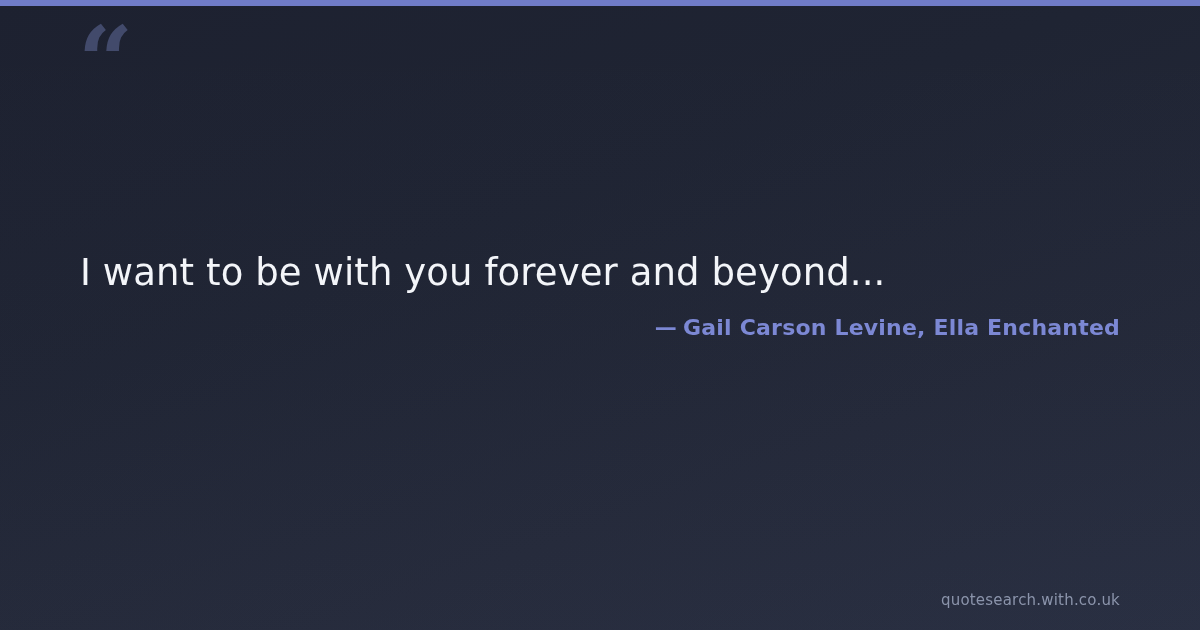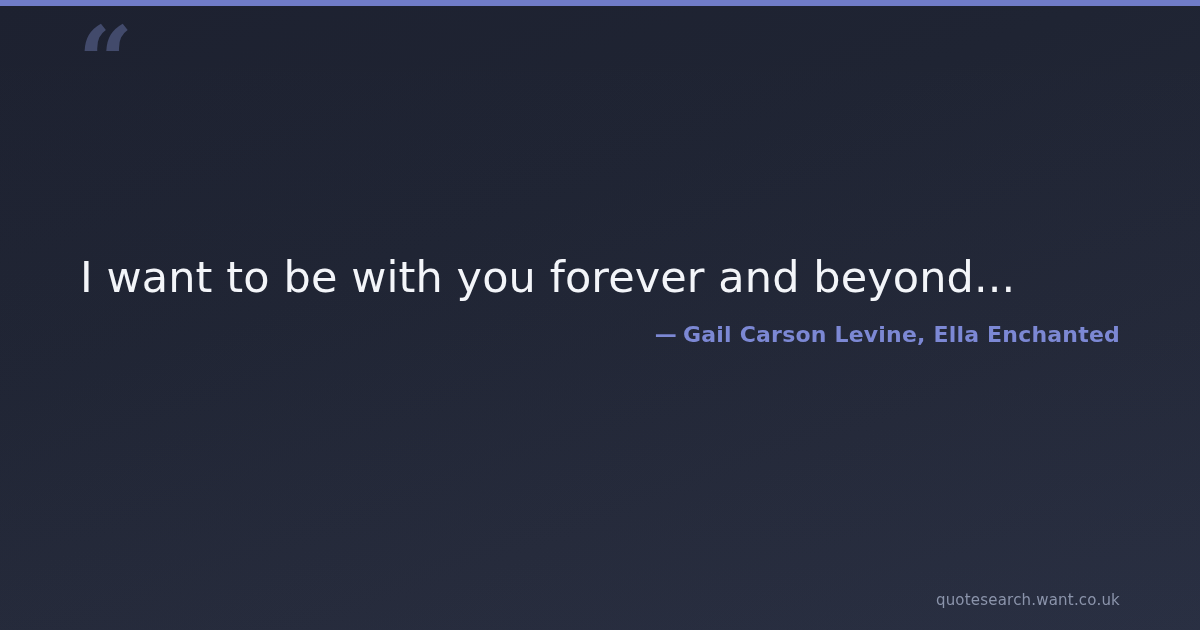--- a/index.html
+++ b/index.html
@@ -68,21 +68,21 @@
     position: absolute;
     left: 80px;
     right: 80px;
     top: 250px;
   }
 
   .quote-text {
     margin: 0;
     font-family: "DejaVu Sans", "Liberation Sans", sans-serif;
     font-weight: 400;
-    font-size: 43px;
+    font-size: 37px;
     line-height: 1.26;
     color: #f3f5f9;
     letter-spacing: 0.1px;
     white-space: pre-wrap;
   }
 
   .attribution {
     margin: 18px 0 0 0;
     font-family: "DejaVu Sans", "Liberation Sans", sans-serif;
     font-weight: 700;
@@ -122,15 +122,15 @@
     <div class="quote-mark">“</div>
 
     <div class="quote-block">
       <p class="quote-text">I want to be with you forever and beyond...</p>
 
       <p class="attribution"><span class="dash">—</span><span>Gail Carson Levine, Ella Enchanted</span></p>
     </div>
 
   </div>
 
-  <div class="footer-url">quotesearch.want.co.uk</div>
+  <div class="footer-url">quotesearch.with.co.uk</div>
 
 </div>
 
 </body></html>

